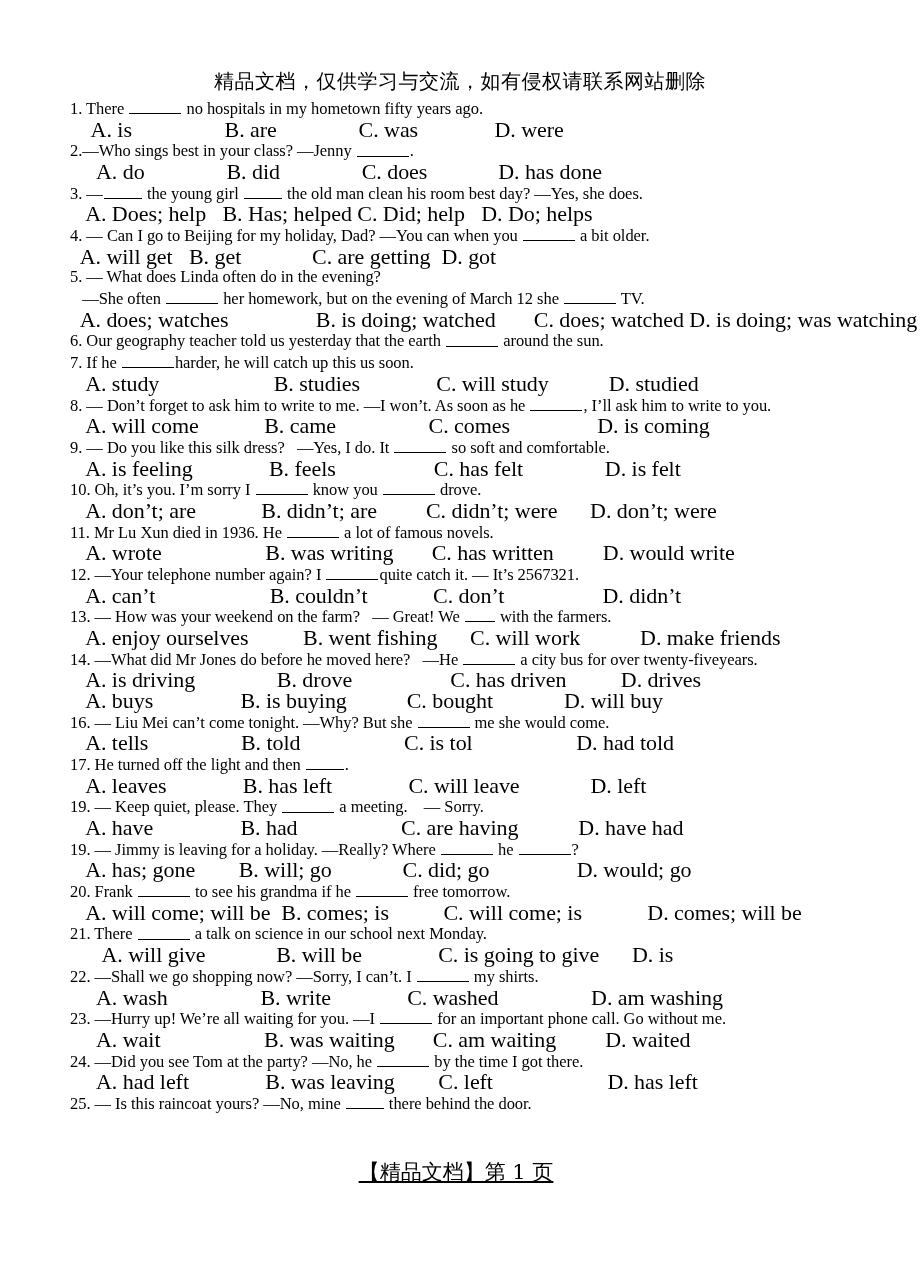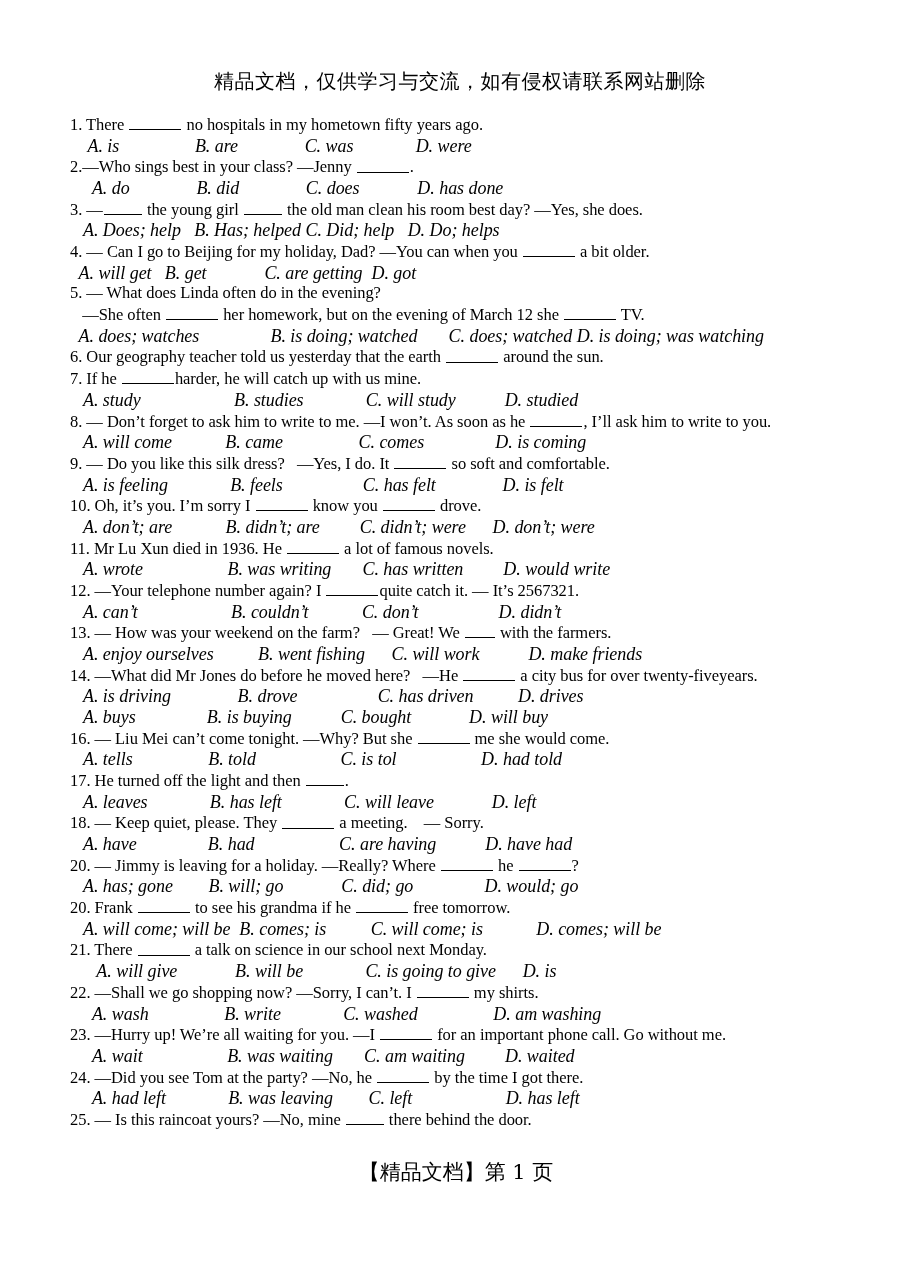--- a/index.html
+++ b/index.html
@@ -28,36 +28,35 @@
     font-size: 20px;
     line-height: 26px;
     letter-spacing: 0.5px;
     margin: 0;
     padding-top: 68px;
     white-space: nowrap;
   }
   .body-block {
     padding-left: 70px;
     padding-right: 18px;
-    margin-top: 20px;
+    margin-top: 4px;
   }
   .q {
     font-size: 16.5px;
     line-height: 20.6px;
     white-space: pre;
     margin: 0;
     letter-spacing: -0.05px;
   }
   .opts {
-    font-size: 18px;
+    font-size: 22px;
     line-height: 20.6px;
     white-space: pre;
     margin: 0;
     letter-spacing: -0.05px;
-    font-style: italic;
   }
   .blank {
     display: inline-block;
     border-bottom: 1px solid #000;
     height: 0.92em;
     vertical-align: baseline;
     margin: 0 1px;
   }
   .b-xs { width: 30px; }
   .b-sm { width: 38px; }
@@ -65,20 +64,21 @@
   .doc-footer {
     position: absolute;
     left: 0;
     right: 8px;
     top: 1158px;
     text-align: center;
     font-family: "DejaVu Serif", "Liberation Serif", serif;
     font-size: 21px;
     line-height: 28px;
     white-space: nowrap;
+    text-decoration: underline;
   }
 </style>
 </head>
 <body>
 
 <div class="page">
 
   <div class="doc-header">精品文档，仅供学习与交流，如有侵权请联系网站删除</div>
 
   <div class="body-block" id="qlist">
@@ -87,44 +87,44 @@
       <div class="q"><span>2.—Who sings best in your class? —Jenny </span><span class="blank b-md"></span><span>.</span></div>
       <div class="opts">     A. do               B. did               C. does             D. has done</div>
       <div class="q"><span>3. —</span><span class="blank b-sm"></span><span> the young girl </span><span class="blank b-sm"></span><span> the old man clean his room best day? —Yes, she does.</span></div>
       <div class="opts">   A. Does; help   B. Has; helped C. Did; help   D. Do; helps</div>
       <div class="q"><span>4. — Can I go to Beijing for my holiday, Dad? —You can when you </span><span class="blank b-md"></span><span> a bit older.</span></div>
       <div class="opts">  A. will get   B. get             C. are getting  D. got</div>
       <div class="q"><span>5. — What does Linda often do in the evening?</span><span></span></div>
       <div class="q"><span>   —She often </span><span class="blank b-md"></span><span> her homework, but on the evening of March 12 she </span><span class="blank b-md"></span><span> TV.</span></div>
       <div class="opts">  A. does; watches                B. is doing; watched       C. does; watched D. is doing; was watching</div>
       <div class="q"><span>6. Our geography teacher told us yesterday that the earth </span><span class="blank b-md"></span><span> around the sun.</span></div>
-      <div class="q"><span>7. If he </span><span class="blank b-md"></span><span>harder, he will catch up with us mine.</span></div>
+      <div class="q"><span>7. If he </span><span class="blank b-md"></span><span>harder, he will catch up this us soon.</span></div>
       <div class="opts">   A. study                     B. studies              C. will study           D. studied</div>
       <div class="q"><span>8. — Don’t forget to ask him to write to me. —I won’t. As soon as he </span><span class="blank b-md"></span><span>, I’ll ask him to write to you.</span></div>
       <div class="opts">   A. will come            B. came                 C. comes                D. is coming</div>
       <div class="q"><span>9. — Do you like this silk dress?   —Yes, I do. It </span><span class="blank b-md"></span><span> so soft and comfortable.</span></div>
       <div class="opts">   A. is feeling              B. feels                  C. has felt               D. is felt</div>
       <div class="q"><span>10. Oh, it’s you. I’m sorry I </span><span class="blank b-md"></span><span> know you </span><span class="blank b-md"></span><span> drove.</span></div>
       <div class="opts">   A. don’t; are            B. didn’t; are         C. didn’t; were      D. don’t; were</div>
       <div class="q"><span>11. Mr Lu Xun died in 1936. He </span><span class="blank b-md"></span><span> a lot of famous novels.</span></div>
       <div class="opts">   A. wrote                   B. was writing       C. has written         D. would write</div>
       <div class="q"><span>12. —Your telephone number again? I </span><span class="blank b-md"></span><span>quite catch it. — It’s 2567321.</span></div>
       <div class="opts">   A. can’t                     B. couldn’t            C. don’t                  D. didn’t</div>
       <div class="q"><span>13. — How was your weekend on the farm?   — Great! We </span><span class="blank b-xs"></span><span> with the farmers.</span></div>
       <div class="opts">   A. enjoy ourselves          B. went fishing      C. will work           D. make friends</div>
       <div class="q"><span>14. —What did Mr Jones do before he moved here?   —He </span><span class="blank b-md"></span><span> a city bus for over twenty-fiveyears.</span></div>
       <div class="opts">   A. is driving               B. drove                  C. has driven          D. drives</div>
       <div class="opts">   A. buys                B. is buying           C. bought             D. will buy</div>
       <div class="q"><span>16. — Liu Mei can’t come tonight. —Why? But she </span><span class="blank b-md"></span><span> me she would come.</span></div>
       <div class="opts">   A. tells                 B. told                   C. is tol                   D. had told</div>
       <div class="q"><span>17. He turned off the light and then </span><span class="blank b-sm"></span><span>.</span></div>
       <div class="opts">   A. leaves              B. has left              C. will leave             D. left</div>
-      <div class="q"><span>18. — Keep quiet, please. They </span><span class="blank b-md"></span><span> a meeting.    — Sorry.</span></div>
+      <div class="q"><span>19. — Keep quiet, please. They </span><span class="blank b-md"></span><span> a meeting.    — Sorry.</span></div>
       <div class="opts">   A. have                B. had                   C. are having           D. have had</div>
-      <div class="q"><span>20. — Jimmy is leaving for a holiday. —Really? Where </span><span class="blank b-md"></span><span> he </span><span class="blank b-md"></span><span>?</span></div>
+      <div class="q"><span>19. — Jimmy is leaving for a holiday. —Really? Where </span><span class="blank b-md"></span><span> he </span><span class="blank b-md"></span><span>?</span></div>
       <div class="opts">   A. has; gone        B. will; go             C. did; go                D. would; go</div>
       <div class="q"><span>20. Frank </span><span class="blank b-md"></span><span> to see his grandma if he </span><span class="blank b-md"></span><span> free tomorrow.</span></div>
       <div class="opts">   A. will come; will be  B. comes; is          C. will come; is            D. comes; will be</div>
       <div class="q"><span>21. There </span><span class="blank b-md"></span><span> a talk on science in our school next Monday.</span></div>
       <div class="opts">      A. will give             B. will be              C. is going to give      D. is</div>
       <div class="q"><span>22. —Shall we go shopping now? —Sorry, I can’t. I </span><span class="blank b-md"></span><span> my shirts.</span></div>
       <div class="opts">     A. wash                 B. write              C. washed                 D. am washing</div>
       <div class="q"><span>23. —Hurry up! We’re all waiting for you. —I </span><span class="blank b-md"></span><span> for an important phone call. Go without me.</span></div>
       <div class="opts">     A. wait                   B. was waiting       C. am waiting         D. waited</div>
       <div class="q"><span>24. —Did you see Tom at the party? —No, he </span><span class="blank b-md"></span><span> by the time I got there.</span></div>

